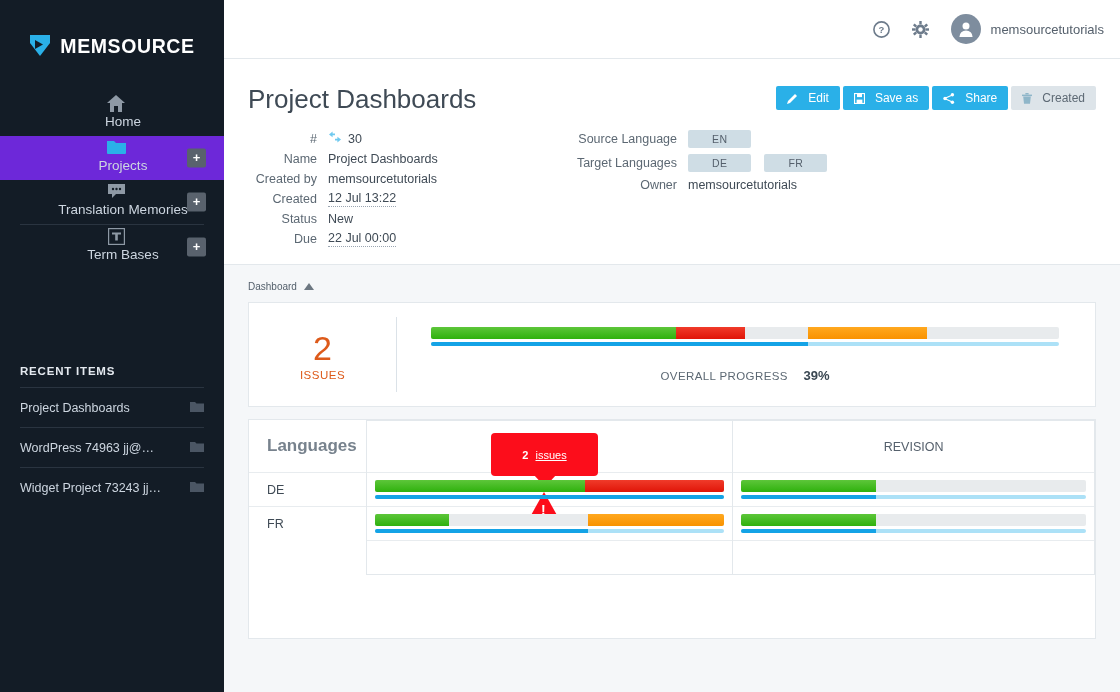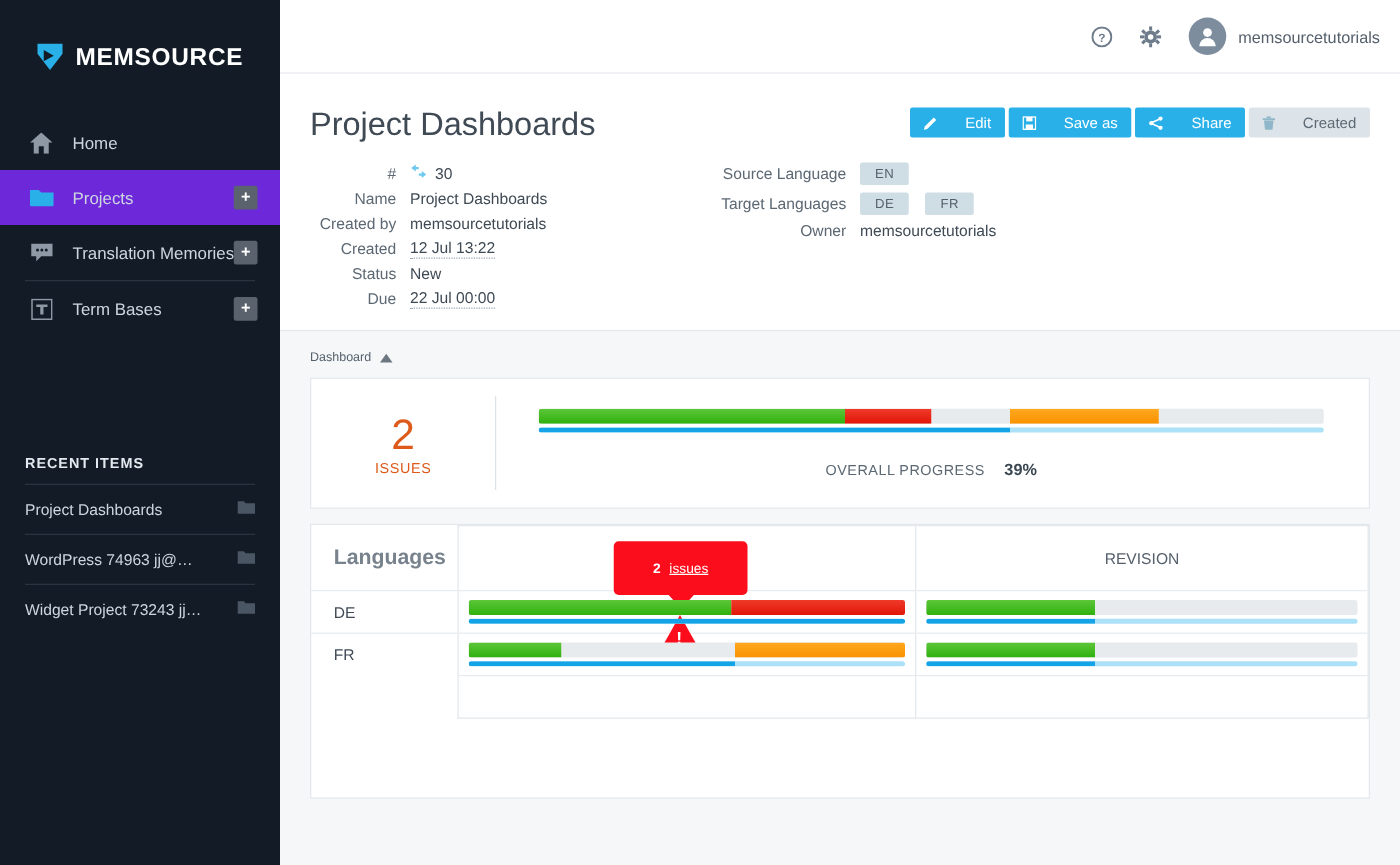--- a/index.html
+++ b/index.html
@@ -22,21 +22,21 @@
     display: flex; align-items: center; gap: 9px;
   }
   .logo-mark { width: 22px; height: 24px; display: block; }
   .logo-text {
     font-size: 19.5px; font-weight: bold; color: #ffffff;
     letter-spacing: 0.6px; font-family: "Liberation Sans", sans-serif;
   }
 
   .nav-item {
     height: 44px; display: flex; align-items: center;
-    padding-left: 22px; position: relative; cursor: pointer;
+    padding-left: 22px; position: relative; cursor: pointer; flex-direction: column;
   }
   .nav-item.active { background: #6d28d9; }
   .nav-ico { width: 22px; height: 22px; margin-right: 14px; display:flex; align-items:center; justify-content:center; }
   .nav-label { font-size: 13.5px; color: #cdd6e0; }
   .nav-plus {
     position: absolute; right: 18px; top: 50%; transform: translateY(-50%);
     width: 19px; height: 19px; background: #59626d; border-radius: 2px;
     color: #fff; font-size: 13px; line-height: 18px; text-align: center;
     font-weight: bold;
   }
@@ -82,21 +82,21 @@
 
   
   #page-head {
     background: #fff; padding: 22px 24px 0 24px; display: flex; align-items: flex-start;
   }
   #page-title { font-size: 26px; font-weight: normal; color: #3f4a55; line-height: 36px; }
   .head-spacer { flex: 1 1 auto; }
   #action-bar { display: flex; gap: 3px; padding-top: 5px; }
   .btn {
     height: 24px; border-radius: 2px; display: flex; align-items: center;
-    padding: 0 11px; font-size: 12px; color: #fff; cursor: pointer; gap: 22px;
+    padding: 0 11px; font-size: 12px; color: #fff; cursor: pointer; gap: 10px;
     background: #2ab0e8; white-space: nowrap;
   }
   .btn.grey { background: #dde4e9; color: #5d6974; }
   .btn svg { display: block; }
 
   
   #meta-wrap {
     background: #fff; padding: 12px 24px 16px 24px;
     display: flex; gap: 0; border-bottom: 1px solid #e3e8ec;
   }
@@ -109,21 +109,21 @@
   }
   .meta-col.left .meta-key { width: 80px; }
   .meta-col.right .meta-key { width: 140px; }
   .meta-val { font-size: 12.5px; color: #3f4a55; display: flex; align-items: center; gap: 6px; }
   .meta-val.dotted { border-bottom: 1px dotted #9aa5b1; padding-bottom: 1px; }
   .meta-val.link {
     color: #3f4a55; text-decoration: underline; cursor: pointer;
   }
   .lang-badge {
     display: inline-block; background: #cfdde5; color: #55606c;
-    font-size: 10.5px; padding: 3px 12px; border-radius: 2px; margin-right: 7px;
+    font-size: 10.5px; padding: 3px 24px; border-radius: 2px; margin-right: 7px;
     letter-spacing: 0.4px;
   }
 
   
   #dash-label {
     font-size: 10px; color: #54606c; padding: 16px 0 10px 24px;
     display: flex; align-items: center; gap: 7px; cursor: pointer;
   }
   .caret-up {
     width: 0; height: 0; border-left: 5px solid transparent;

